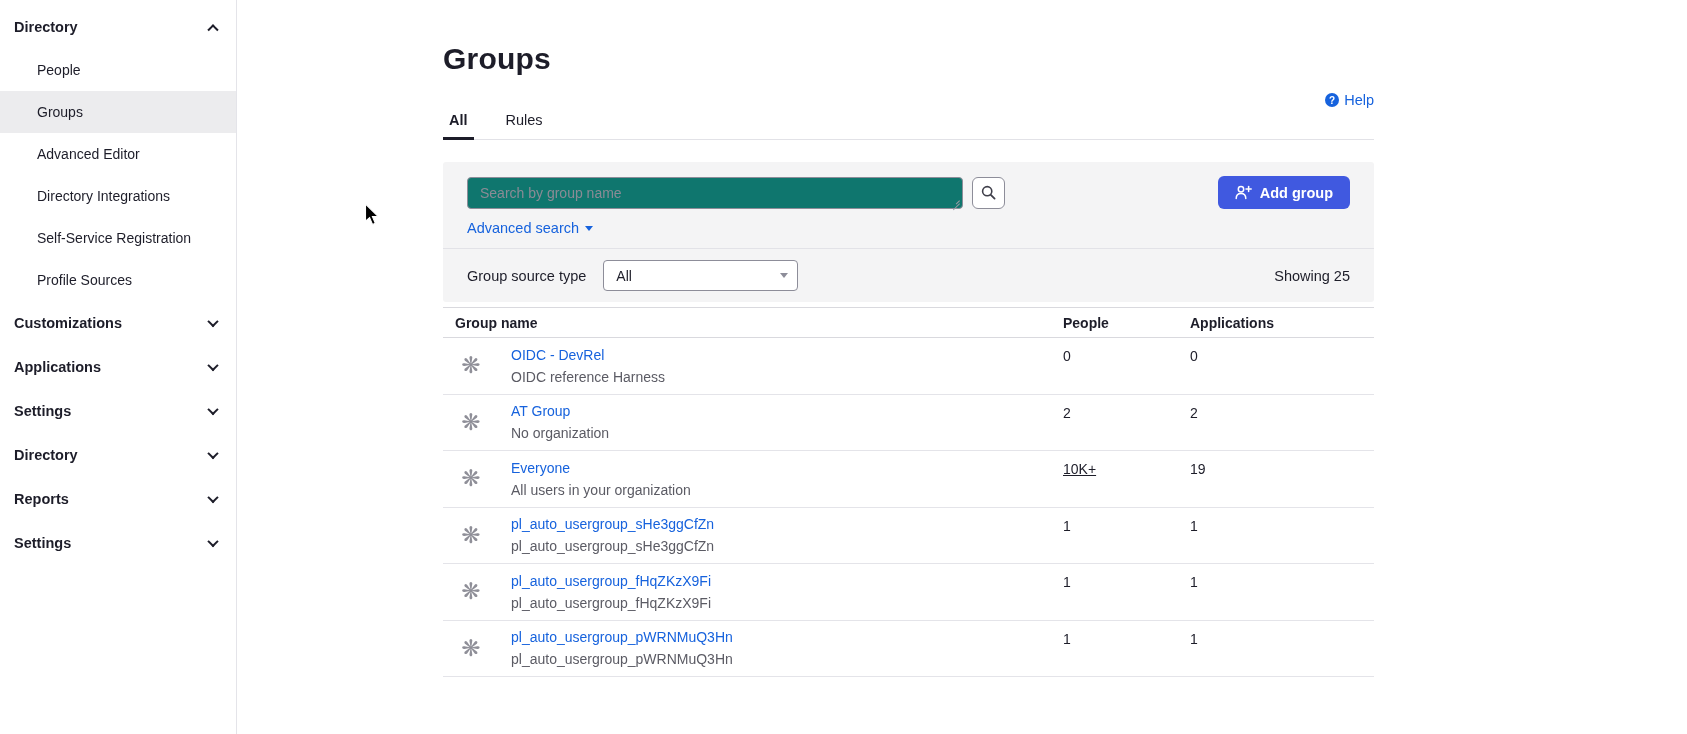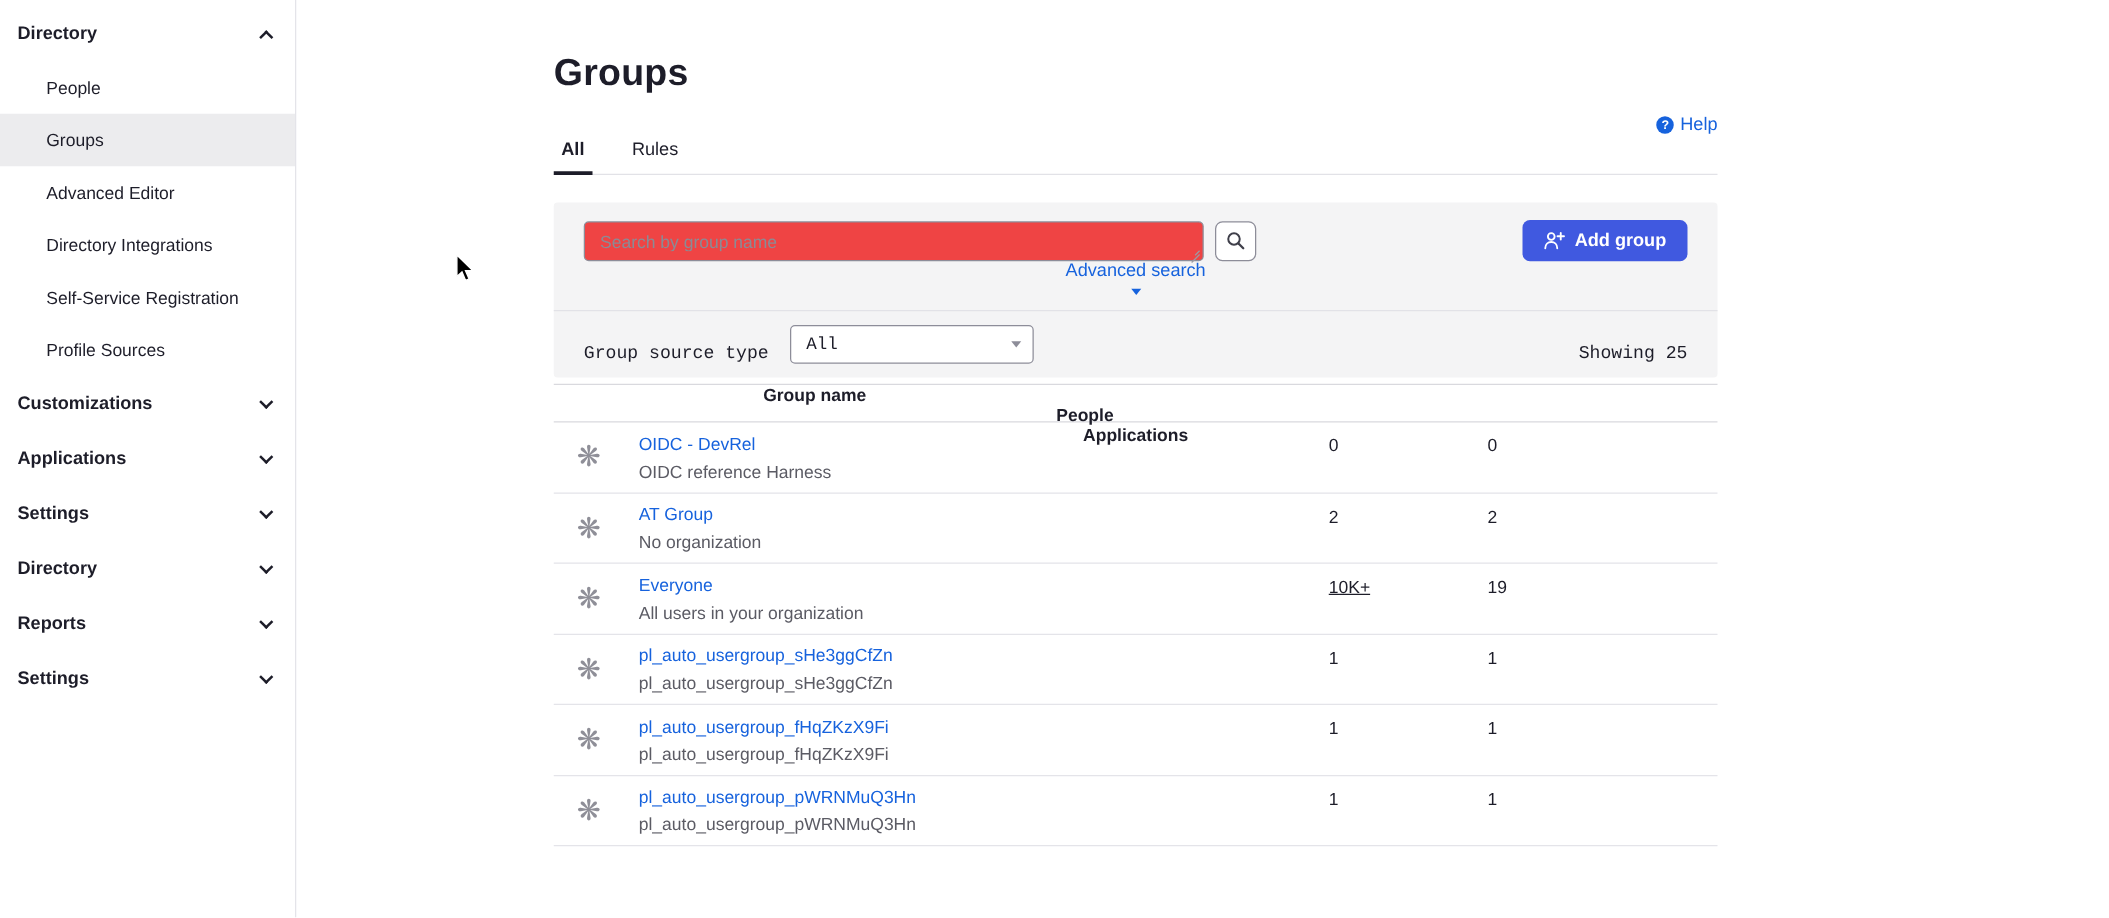--- a/index.html
+++ b/index.html
@@ -49,62 +49,62 @@
   .tab { padding:8px 6px 9px 6px; font-size:14.5px; cursor:pointer; color:#1d1d29; border-bottom:3px solid transparent; margin-bottom:-1px; }
   .tab.active { font-weight:bold; border-bottom-color:#1d1d29; }
 
   
   .panel { margin-top:22px; background:#f4f4f5; border-radius:3px; }
   .panel-top { padding:14px 24px 12px 24px; }
   .search-row { display:flex; align-items:center; }
   .search-box { position:relative; width:496px; height:32px; flex:none; }
   .search-input {
     width:100%; height:100%; border:1px solid #8d8d99; border-radius:4px;
-    padding:0 20px 0 12px; font-size:14px; font-family:inherit; color:#1d1d29; background:#ef4444; outline:none;
+    padding:0 20px 0 12px; font-size:14px; font-family:inherit; color:#1d1d29; background:#0f766e; outline:none;
   }
   .search-input::placeholder { color:#8b8b95; }
   .grip { position:absolute; right:3px; bottom:4px; width:10px; height:10px; pointer-events:none; }
   .grip::before, .grip::after {
     content:""; position:absolute; right:0; bottom:1px; border-top:1px solid #9b9ba4;
     transform:rotate(-45deg); transform-origin:right bottom;
   }
   .grip::before { width:9px; }
   .grip::after { width:5px; bottom:4px; }
   .search-btn {
     width:33px; height:32px; margin-left:9px; flex:none; background:#fff;
     border:1px solid #8d8d99; border-radius:6px; display:flex; align-items:center; justify-content:center; cursor:pointer;
   }
   .add-btn {
     margin-left:auto; height:33px; padding:0 17px; border:none; border-radius:6px;
     background:var(--button,#4059e0); color:#fff; font-size:14.5px; font-weight:600; font-family:inherit;
     display:flex; align-items:center; gap:8px; cursor:pointer;
   }
-  .adv-row { display:flex; align-items:center; gap:6px; color:var(--link,#1662dd); font-size:14.5px; cursor:pointer;flex-direction:column; }
+  .adv-row { margin-top:11px; display:flex; align-items:center; gap:6px; color:var(--link,#1662dd); font-size:14.5px; cursor:pointer; }
   .caret-down { width:0; height:0; border-left:4px solid transparent; border-right:4px solid transparent; border-top:5px solid var(--link,#1662dd); }
 
   .panel-divider { border-top:1px solid #e2e2e7; }
-  .panel-bottom { padding:11px 24px; display:flex; align-items:flex-end;font-family:Liberation Mono, monospace; }
+  .panel-bottom { padding:11px 24px; display:flex; align-items:center; }
   .filter-label { font-size:14.5px; }
   .select-box {
     position:relative; margin-left:17px; width:195px; height:31px; background:#fff;
     border:1px solid #8d8d99; border-radius:4px; display:flex; align-items:center;
     padding:0 24px 0 12px; font-size:14px; cursor:pointer;
   }
   .select-caret {
     position:absolute; right:9px; top:12px; width:0; height:0;
     border-left:4px solid transparent; border-right:4px solid transparent; border-top:5px solid #8d8d99;
   }
   .showing { margin-left:auto; font-size:14.5px; }
 
   
   .table { margin-top:5px; }
   .t-header {
     display:flex; align-items:center; height:31px;
     border-top:1px solid #d9d9de; border-bottom:1px solid #d9d9de;
-    font-weight:bold; font-size:14px;flex-direction:column;
+    font-weight:bold; font-size:14px;
   }
   .th-name { width:620px; padding-left:12px; }
   .th-people { width:127px; }
   .th-apps { flex:1; }
   .t-row { display:flex; align-items:center; height:56.5px; border-bottom:1px solid #e4e4e9; }
   .cell-icon { width:68px; flex:none; display:flex; justify-content:center; padding-right:12px; }
   .group-icon { color:#8f8f98; font-size:23px; line-height:23px; }
   .cell-name { width:552px; flex:none; line-height:22px; }
   .group-link { color:var(--link,#1662dd); cursor:pointer; }
   .group-desc { color:#5b5b64; }

